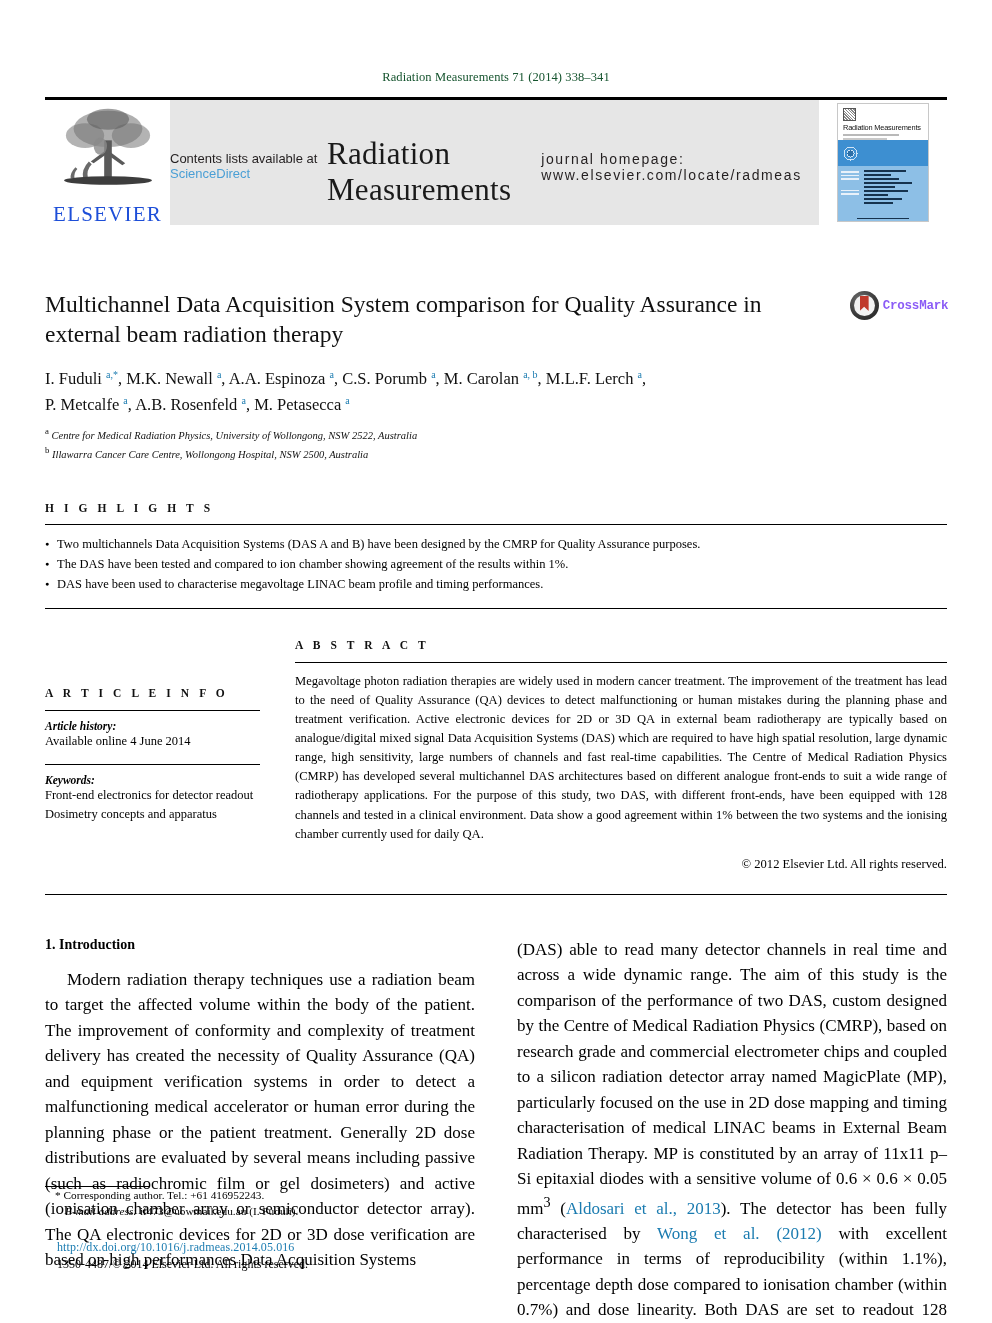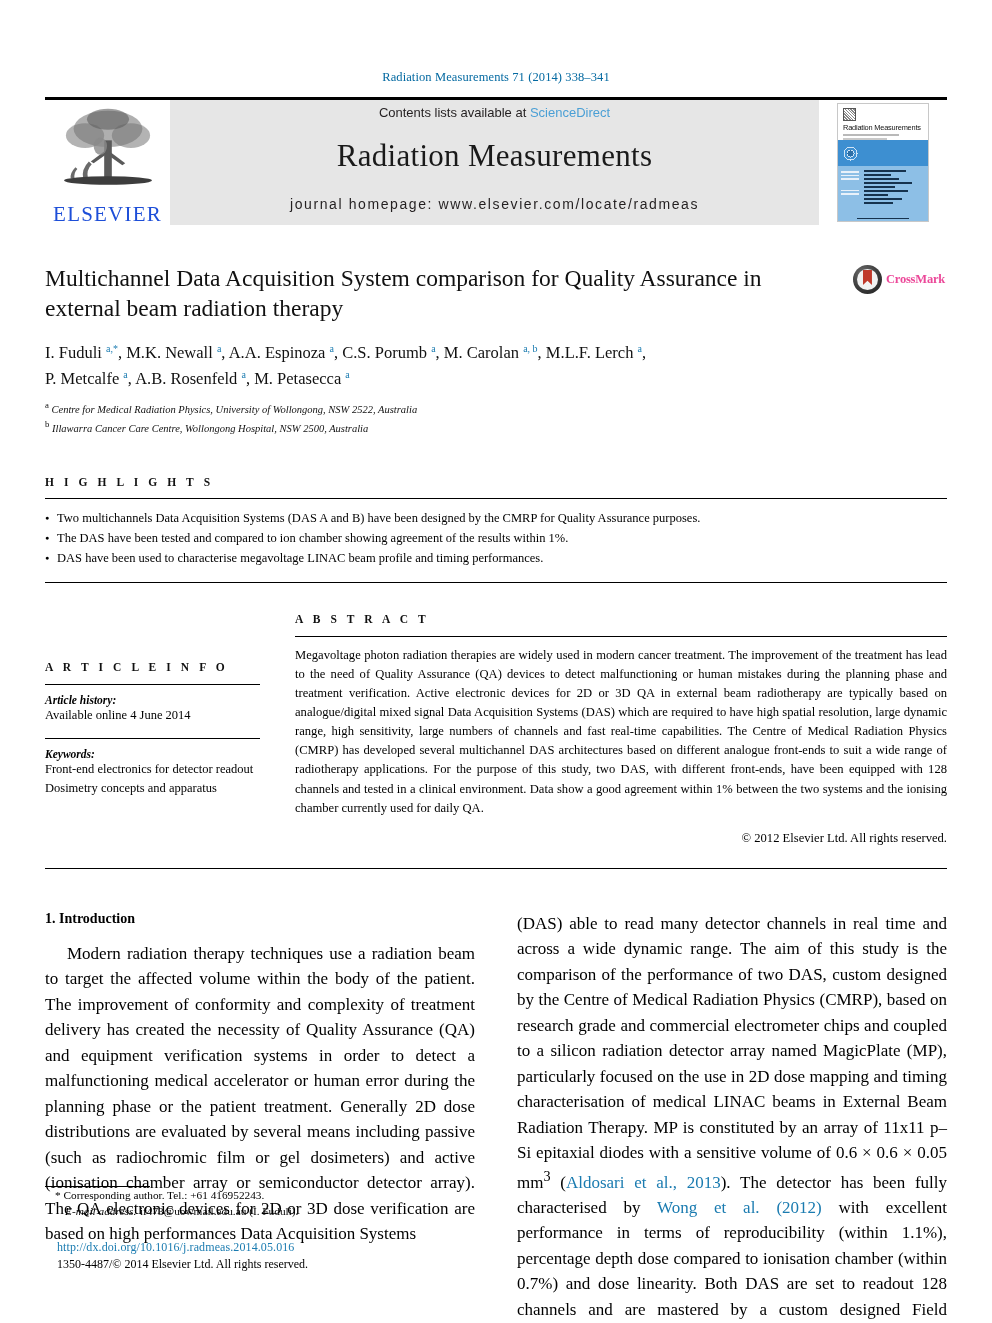--- a/index.html
+++ b/index.html
@@ -18,21 +18,21 @@
   .page {
     position: relative;
     width: 992px;
     height: 1323px;
     padding: 0;
   }
 
   
   .running-head {
     text-align: center;
-    color: #0369a1;
+    color: #14532d;
     font-size: 12.5px;
     font-family: "Liberation Serif", serif;
     padding-top: 70px;
     letter-spacing: .1px;
   }
 
   
   .banner {
     margin: 12px 45px 0 45px;
     border-top: 3px solid #000;
@@ -56,21 +56,20 @@
     font-family: "Liberation Serif", serif;
     font-size: 21px;
     letter-spacing: 1.2px;
     line-height: 1;
     margin-top: 12px;
   }
   .banner-center {
     flex: 1 1 auto;
     background: #e6e6e6;
     display: flex;
-    flex-direction: column;
     align-items: center;
     justify-content: center;
     position: relative;
   }
   .contents-line {
     font-family: "Liberation Sans", sans-serif;
     font-size: 13px;
     color: #231f20;
     margin-top: 6px;
   }
@@ -173,21 +172,21 @@
     height: 7px;
     background: #8dbfe6;
     display:flex; align-items:center; justify-content:center;
   }
   .cover-foot div { height: 1.6px; width: 58%; background: #16324d; }
 
   
   .content { margin: 0 45px; }
 
   .title-wrap {
-    margin-top: 38px;
+    margin-top: 64px;
     display: flex;
     align-items: flex-start;
   }
   .title-col { flex: 1 1 auto; }
   h1.article-title {
     font-family: "Liberation Serif", serif;
     font-size: 23.5px;
     font-weight: normal;
     line-height: 1.28;
     margin: 0;
@@ -216,25 +215,25 @@
     display:flex; align-items:flex-start; justify-content:center;
     overflow:hidden;
   }
   .cm-mark {
     width: 9px; height: 15px;
     background: #c0392b;
     clip-path: polygon(0 0, 100% 0, 100% 100%, 50% 72%, 0 100%);
     margin-top: 1px;
   }
   .cm-text {
-    font-family: Liberation Serif, serif;
+    font-family: Liberation Mono, monospace;
     font-weight: bold;
     font-size: 12.5px;
     margin-left: 4px;
-    color: #ec4899;
+    color: #8b5cf6;
     letter-spacing: -.2px;
   }
 
   .authors {
     font-family: "Liberation Serif", serif;
     font-size: 16.5px;
     line-height: 1.55;
     margin-top: 17px;
     color: #111;
   }

